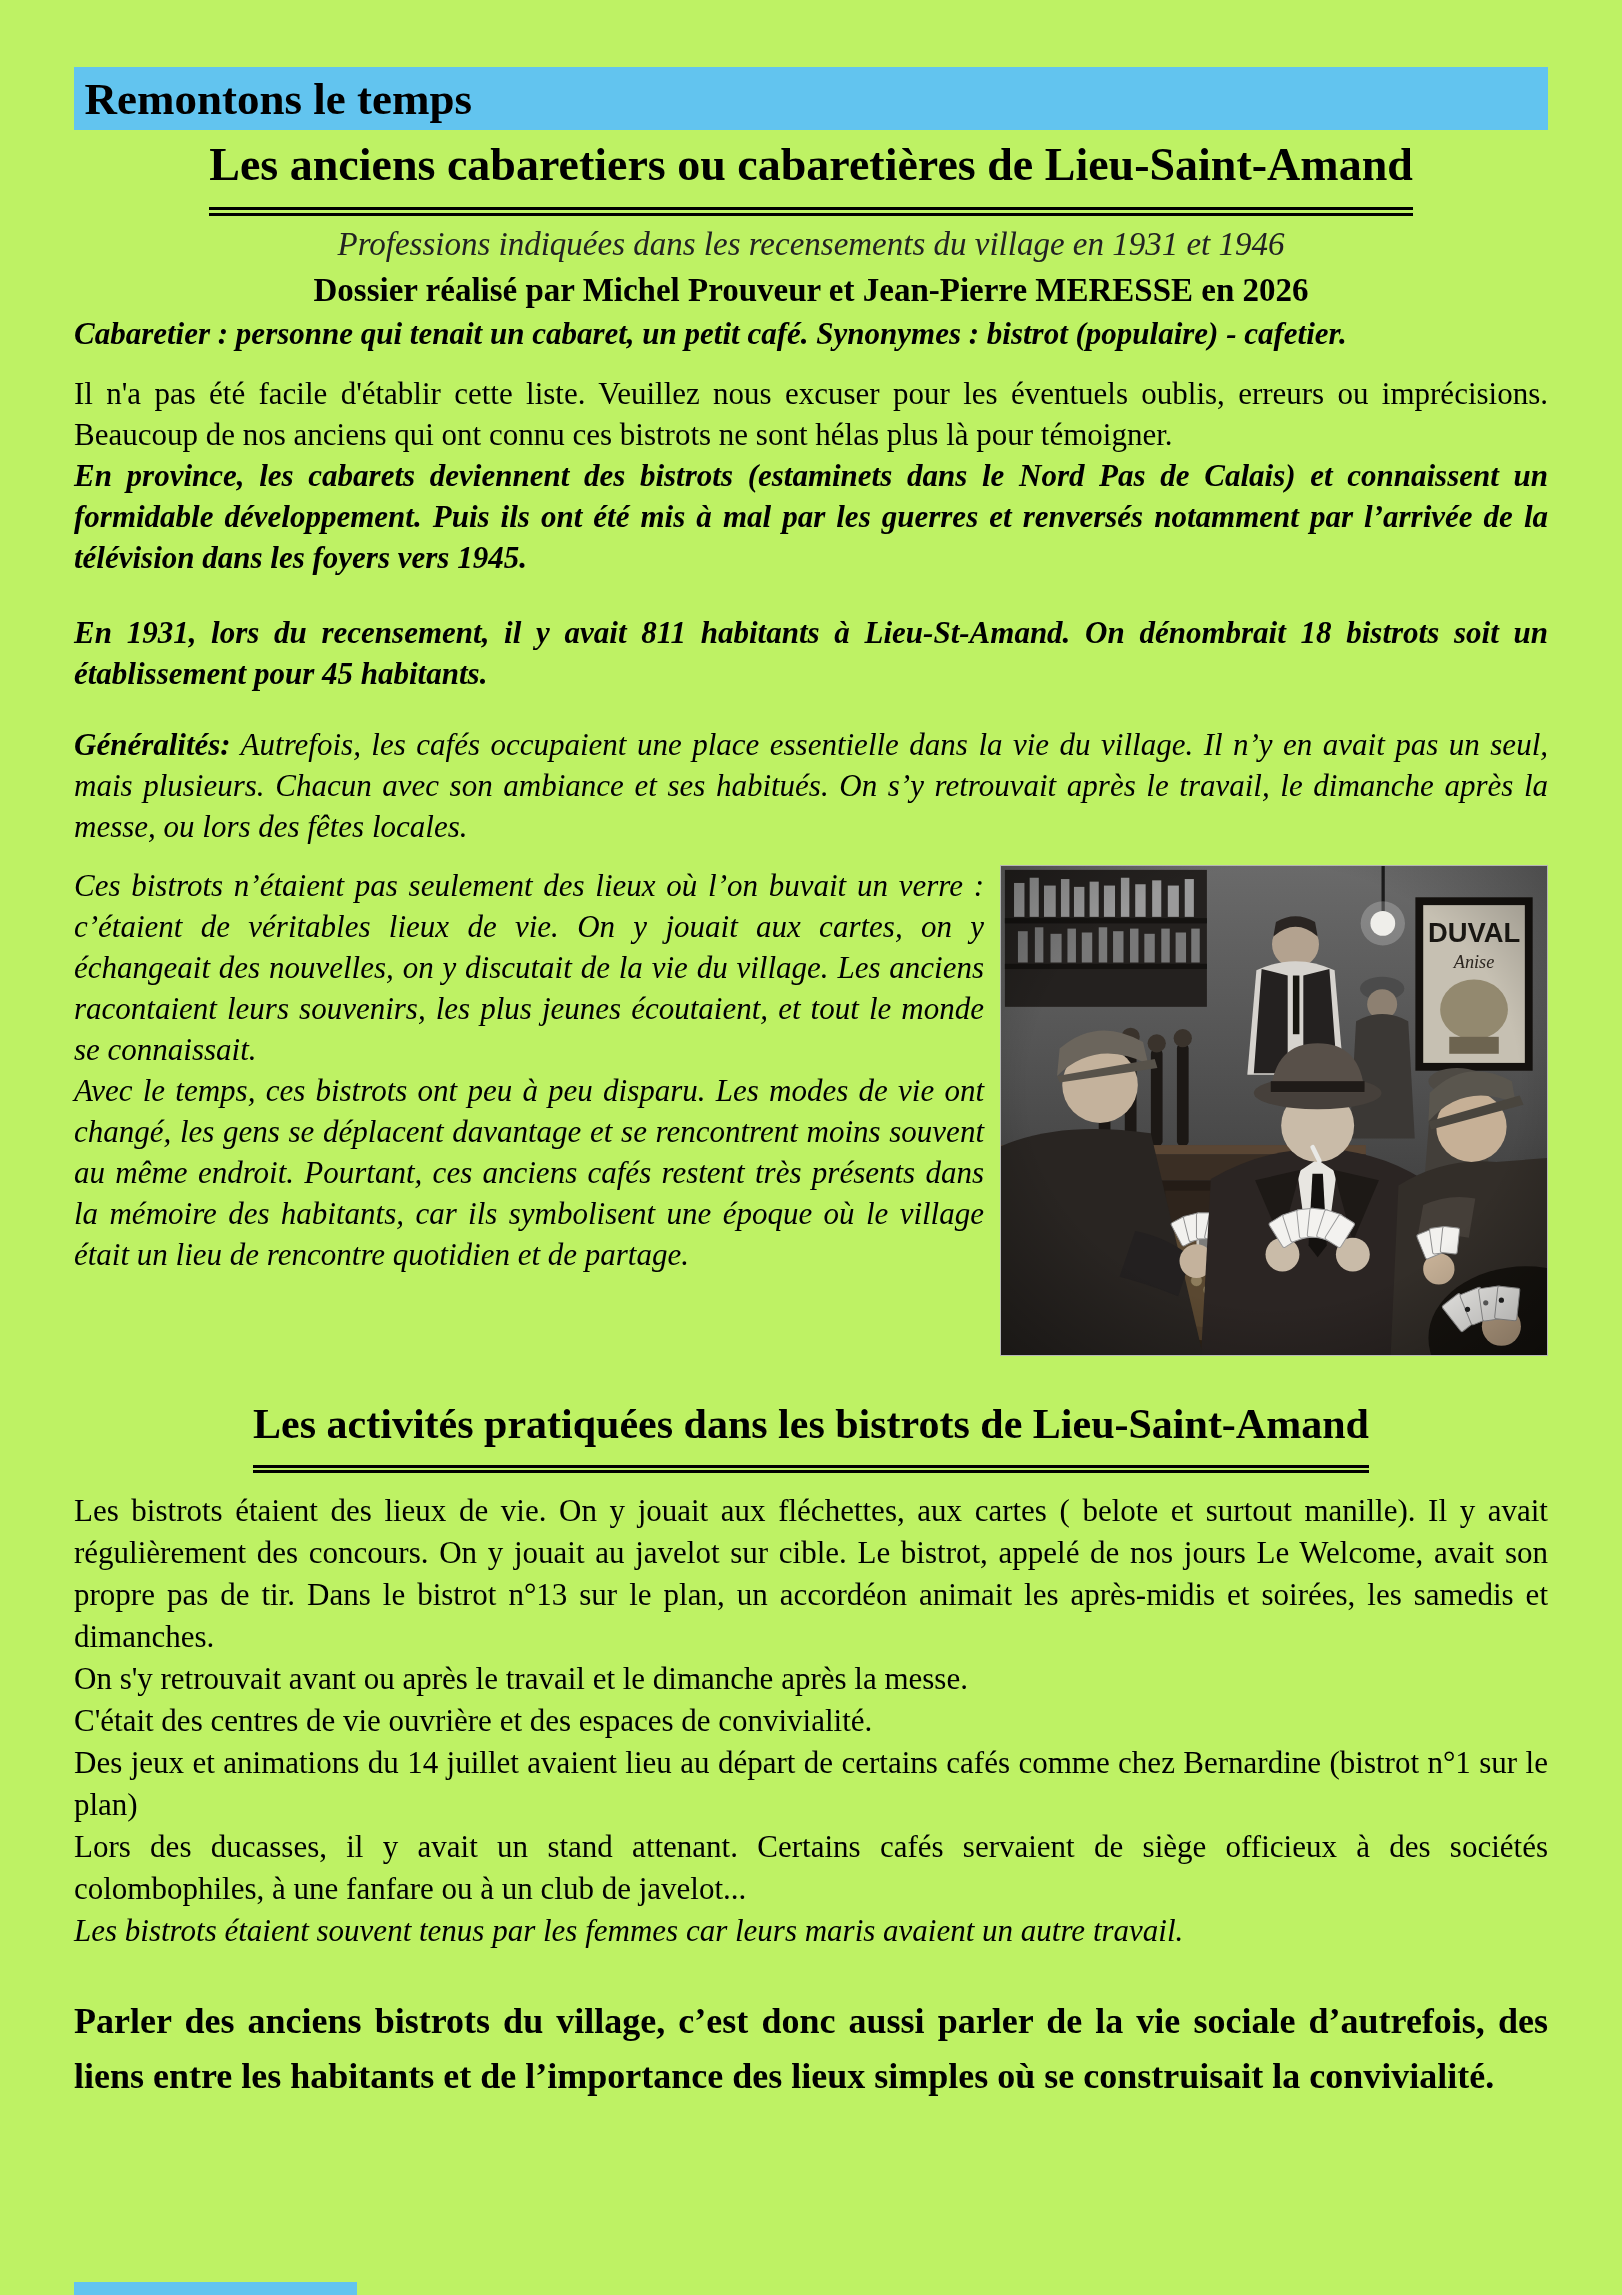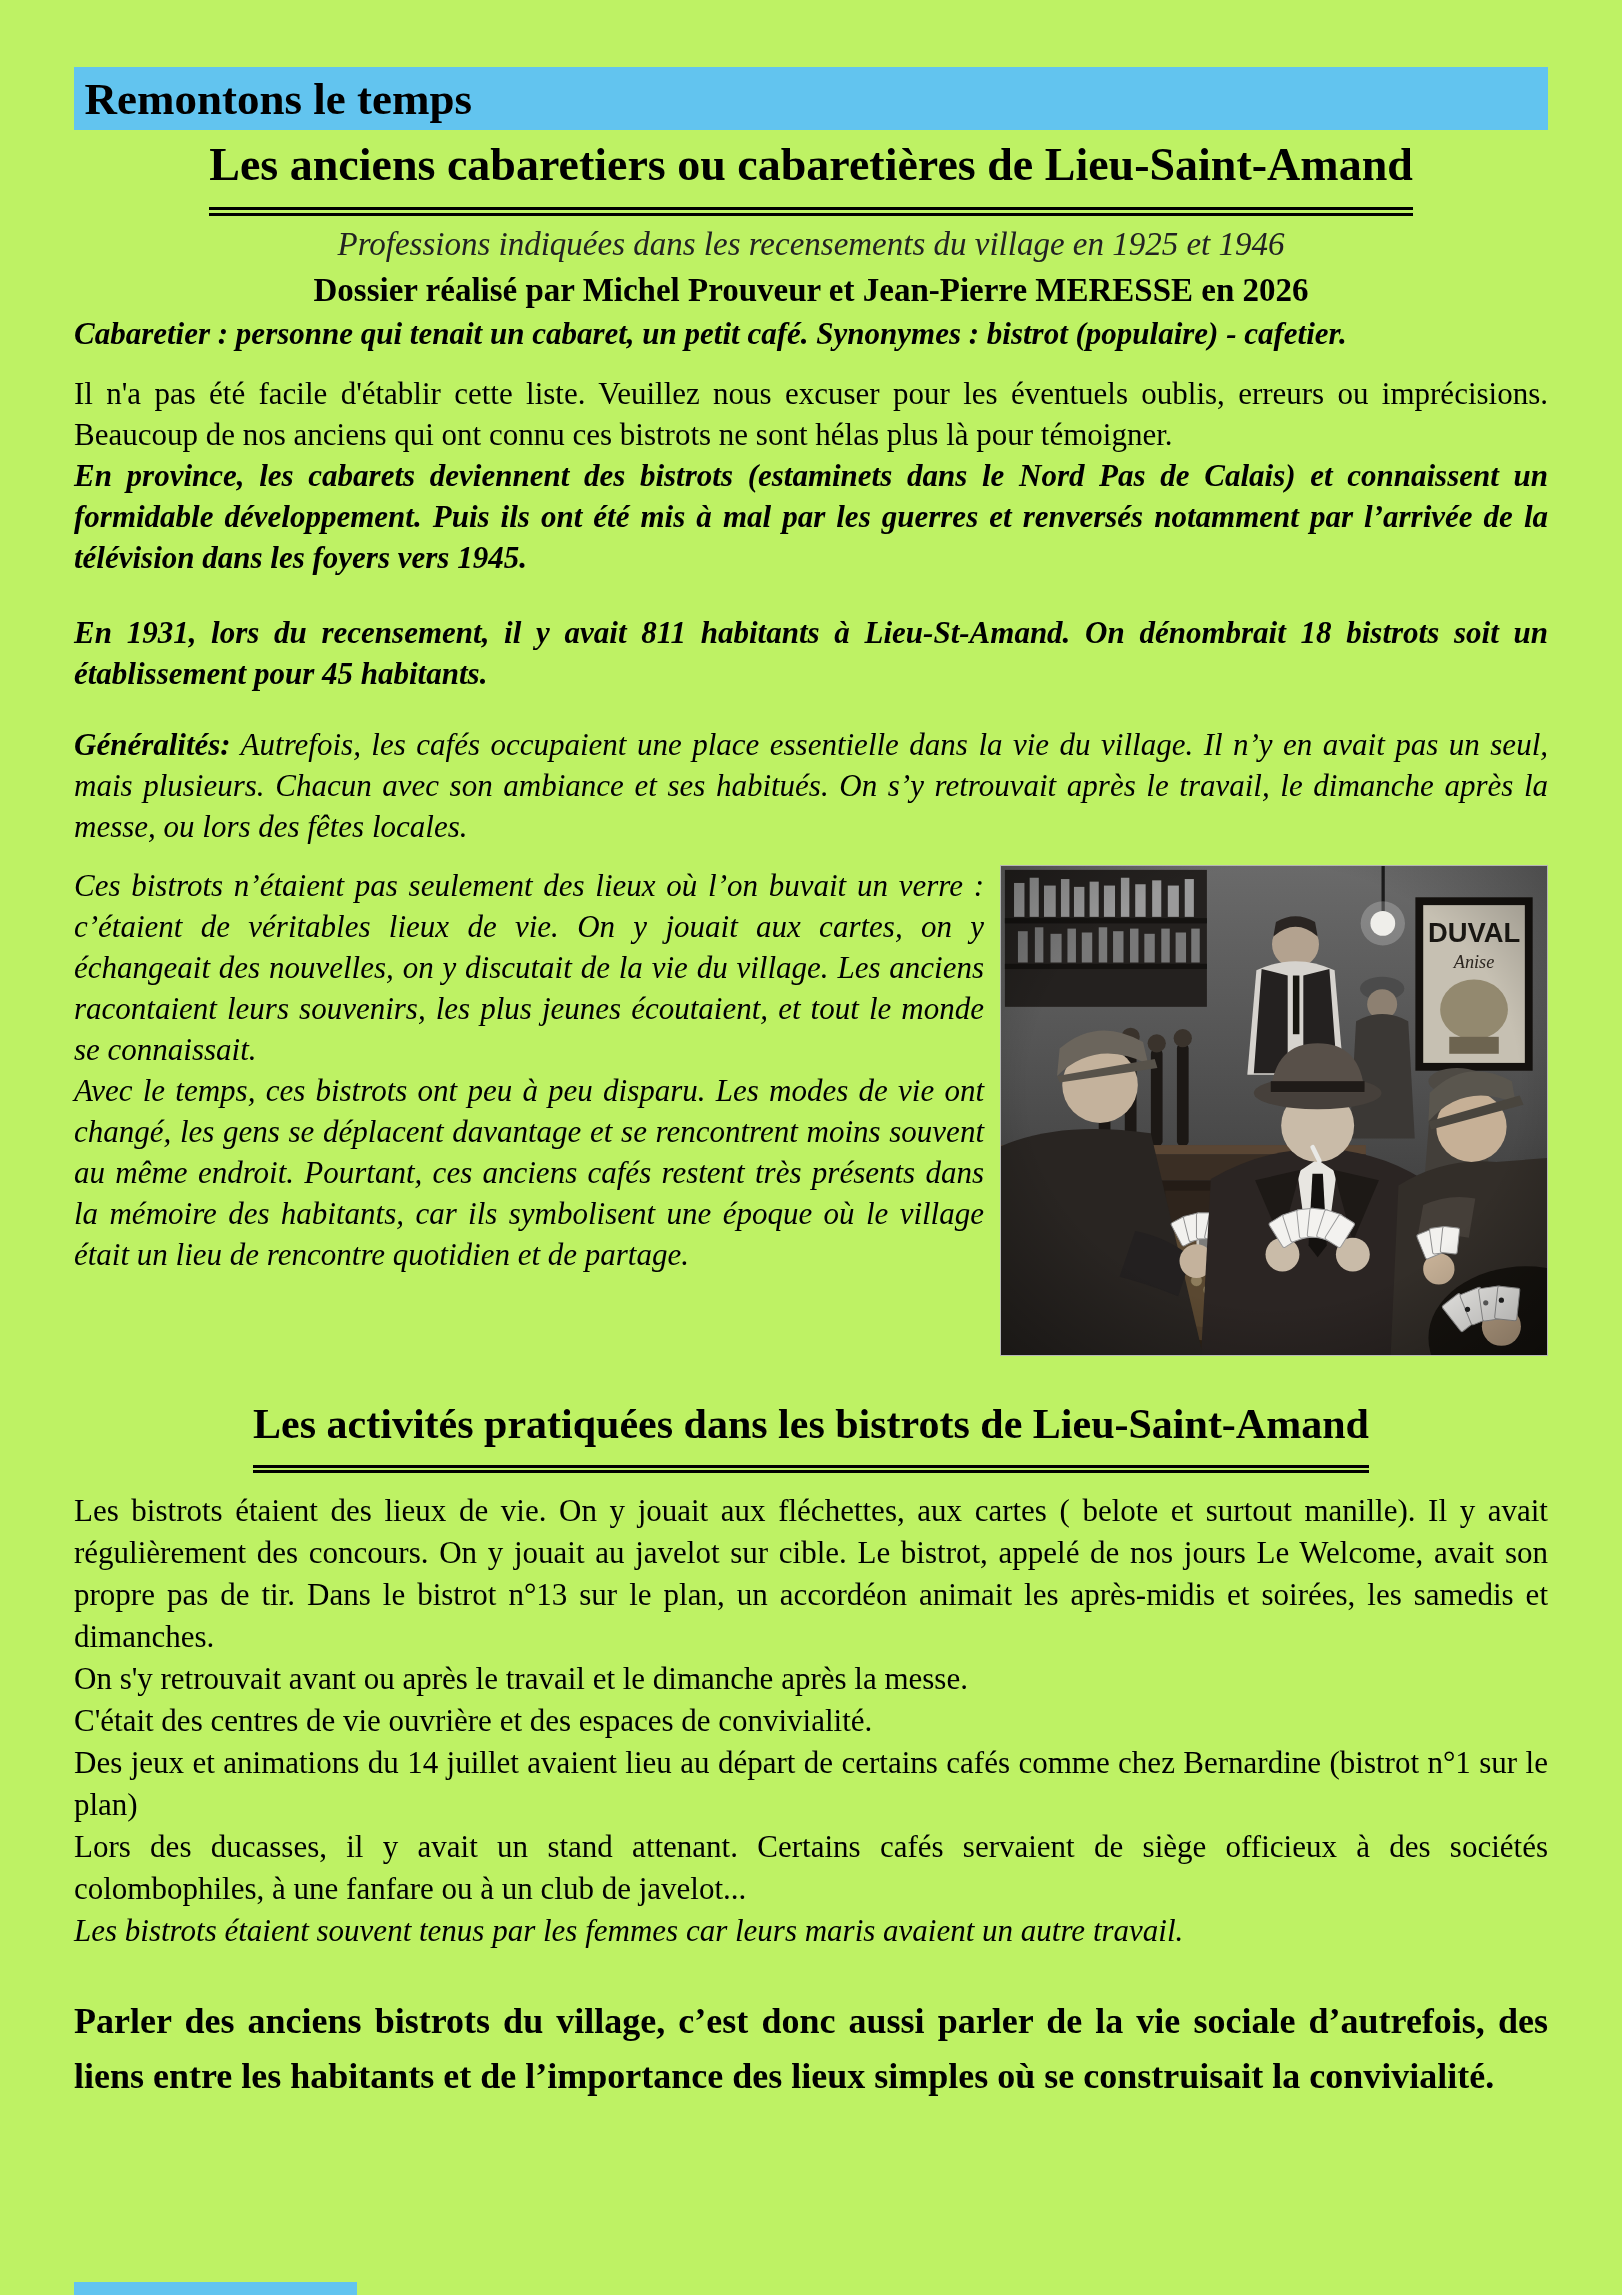--- a/index.html
+++ b/index.html
@@ -80,21 +80,21 @@
   <div class="content">
 
     <div class="banner">
       <span>Remontons le temps</span>
     </div>
 
     <div class="h1wrap">
       <span class="h1">Les anciens cabaretiers ou cabaretières de Lieu-Saint-Amand</span>
     </div>
 
-    <div class="subtitle">Professions indiquées dans les recensements du village en 1925 et 1946</div>
+    <div class="subtitle">Professions indiquées dans les recensements du village en 1931 et 1946</div>
     <div class="byline">Dossier réalisé par Michel Prouveur et Jean-Pierre MERESSE en 2026</div>
 
     <p class="body-txt bolditalic def1">Cabaretier : personne qui tenait un cabaret, un petit café. Synonymes : bistrot (populaire) - cafetier.</p>
 
     <p class="body-txt intro">Il n'a pas été facile d'établir cette liste. Veuillez nous excuser pour les éventuels oublis, erreurs ou imprécisions. Beaucoup de nos anciens qui ont connu ces bistrots ne sont hélas plus là pour témoigner.</p>
     <p class="body-txt bolditalic">En province, les cabarets deviennent des bistrots (estaminets dans le Nord Pas de Calais) et connaissent un formidable développement. Puis ils ont été mis à mal par les guerres et renversés notamment par l’arrivée de la télévision dans les foyers vers 1945.</p>
 
     <p class="body-txt bolditalic census">En 1931, lors du recensement, il y avait 811 habitants à Lieu-St-Amand. On dénombrait 18 bistrots soit un établissement pour 45 habitants.</p>
 
     <p class="body-txt gener"><span class="lbl">Généralités:</span><span> Autrefois, les cafés occupaient une place essentielle dans la vie du village. Il n’y en avait pas un seul, mais plusieurs. Chacun avec son ambiance et ses habitués. On s’y retrouvait après le travail, le dimanche après la messe, ou lors des fêtes locales.</span></p>

